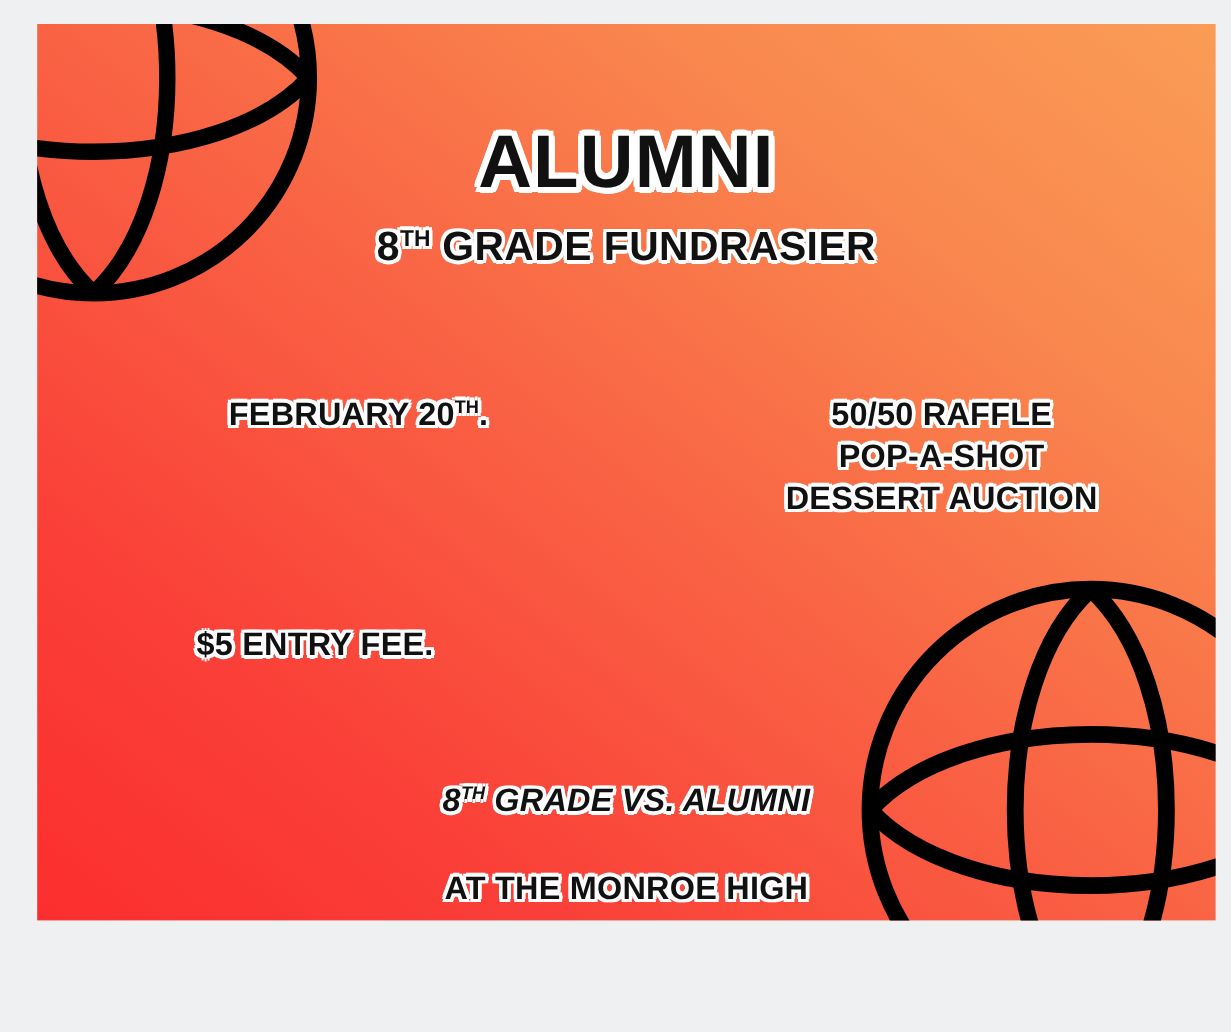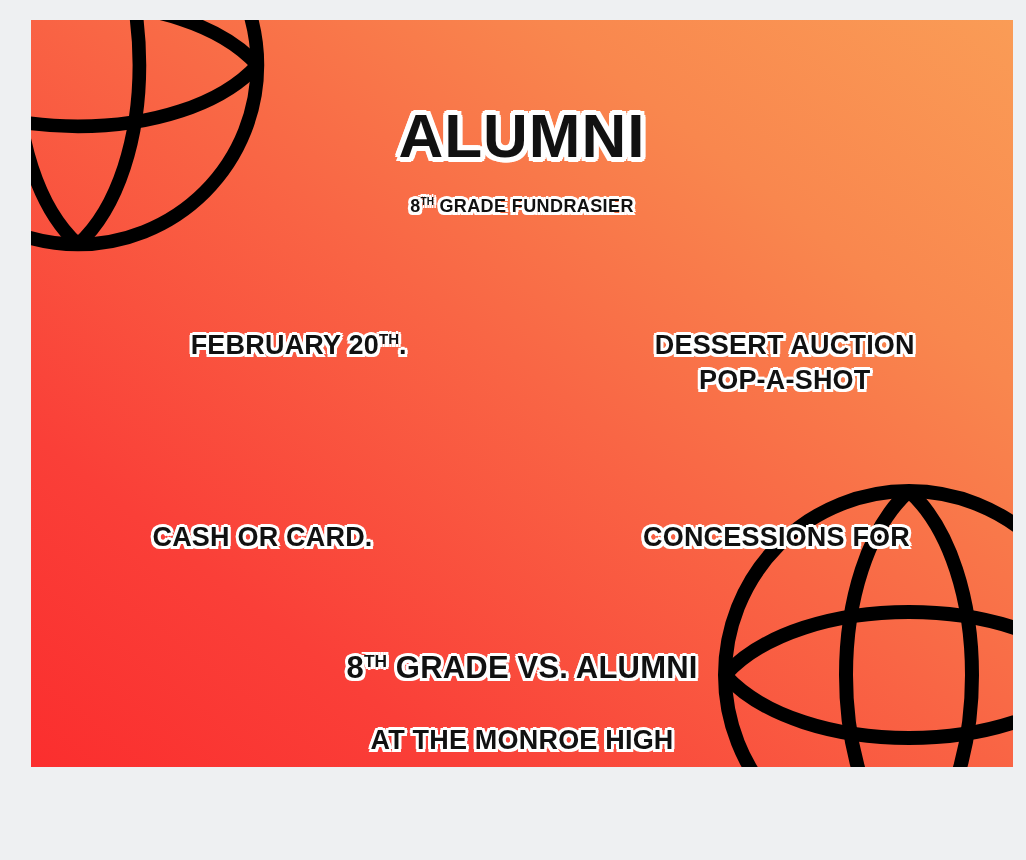--- a/index.html
+++ b/index.html
@@ -95,21 +95,21 @@
     margin-top: 6px;
     text-shadow:
       -4px -4px 0 #fff,  4px -4px 0 #fff,
       -4px  4px 0 #fff,  4px  4px 0 #fff,
       -5px  0   0 #fff,  5px  0   0 #fff,
        0   -5px 0 #fff,  0    5px 0 #fff,
       -5px -2px 0 #fff,  5px  2px 0 #fff,
       -2px -5px 0 #fff,  2px  5px 0 #fff;
   }
   #subtitle-line {
-    font-size: 18px;
+    font-size: 34px;
     line-height: 32px;
     letter-spacing: 0.4px;
     margin-top: 20px;
     text-shadow:
       -2.5px -2.5px 0 #fff,  2.5px -2.5px 0 #fff,
       -2.5px  2.5px 0 #fff,  2.5px  2.5px 0 #fff,
       -3px  0   0 #fff,  3px  0   0 #fff,
        0   -3px 0 #fff,  0    3px 0 #fff;
   }
 
@@ -151,28 +151,29 @@
   #col-food    { padding-left: 18px; }
 
   
   #footer-block {
     position: absolute;
     left: 0; right: 0;
     top: 630px;
     text-align: center;
   }
   #matchup-line {
-    font-size: 31px;
+    font-size: 27px;
     line-height: 35px;
     letter-spacing: 0.2px;
     text-shadow:
       -2.5px -2.5px 0 #fff,  2.5px -2.5px 0 #fff,
       -2.5px  2.5px 0 #fff,  2.5px  2.5px 0 #fff,
       -3px  0   0 #fff,  3px  0   0 #fff,
        0   -3px 0 #fff,  0    3px 0 #fff;
+    font-style: italic;
   }
   #venue-group { margin-top: 38px; }
   .venue-line {
     font-size: 27px;
     line-height: 35px;
     letter-spacing: 0.2px;
     text-shadow:
       -2.5px -2.5px 0 #fff,  2.5px -2.5px 0 #fff,
       -2.5px  2.5px 0 #fff,  2.5px  2.5px 0 #fff,
       -3px  0   0 #fff,  3px  0   0 #fff,
@@ -211,34 +212,34 @@
       <div class="otext" id="subtitle-line"><span>8</span><sup class="ord">TH</sup><span> GRADE FUNDRASIER</span></div>
     </div>
 
     <div class="info-row" id="row-primary">
 
       <div class="info-col" id="col-date">
         <div class="otext info-line"><span>FEBRUARY 20</span><sup class="ord">TH</sup><span>.</span></div>
       </div>
 
       <div class="info-col" id="col-events">
+        <div class="otext info-line">50/50 RAFFLE</div>
+        <div class="otext info-line">POP-A-SHOT</div>
         <div class="otext info-line">DESSERT AUCTION</div>
-        <div class="otext info-line">POP-A-SHOT</div>
       </div>
 
     </div>
 
     <div class="info-row" id="row-secondary">
 
       <div class="info-col" id="col-price">
-        <div class="otext info-line">CASH OR CARD.</div>
+        <div class="otext info-line">$5 ENTRY FEE.</div>
       </div>
 
       <div class="info-col" id="col-food">
-        <div class="otext info-line">CONCESSIONS FOR</div>
       </div>
 
     </div>
 
     <div id="footer-block">
       <div class="otext" id="matchup-line"><span>8</span><sup class="ord">TH</sup><span> GRADE VS. ALUMNI</span></div>
 
       <div id="venue-group">
         <div class="otext venue-line">AT THE MONROE HIGH</div>
       </div>

